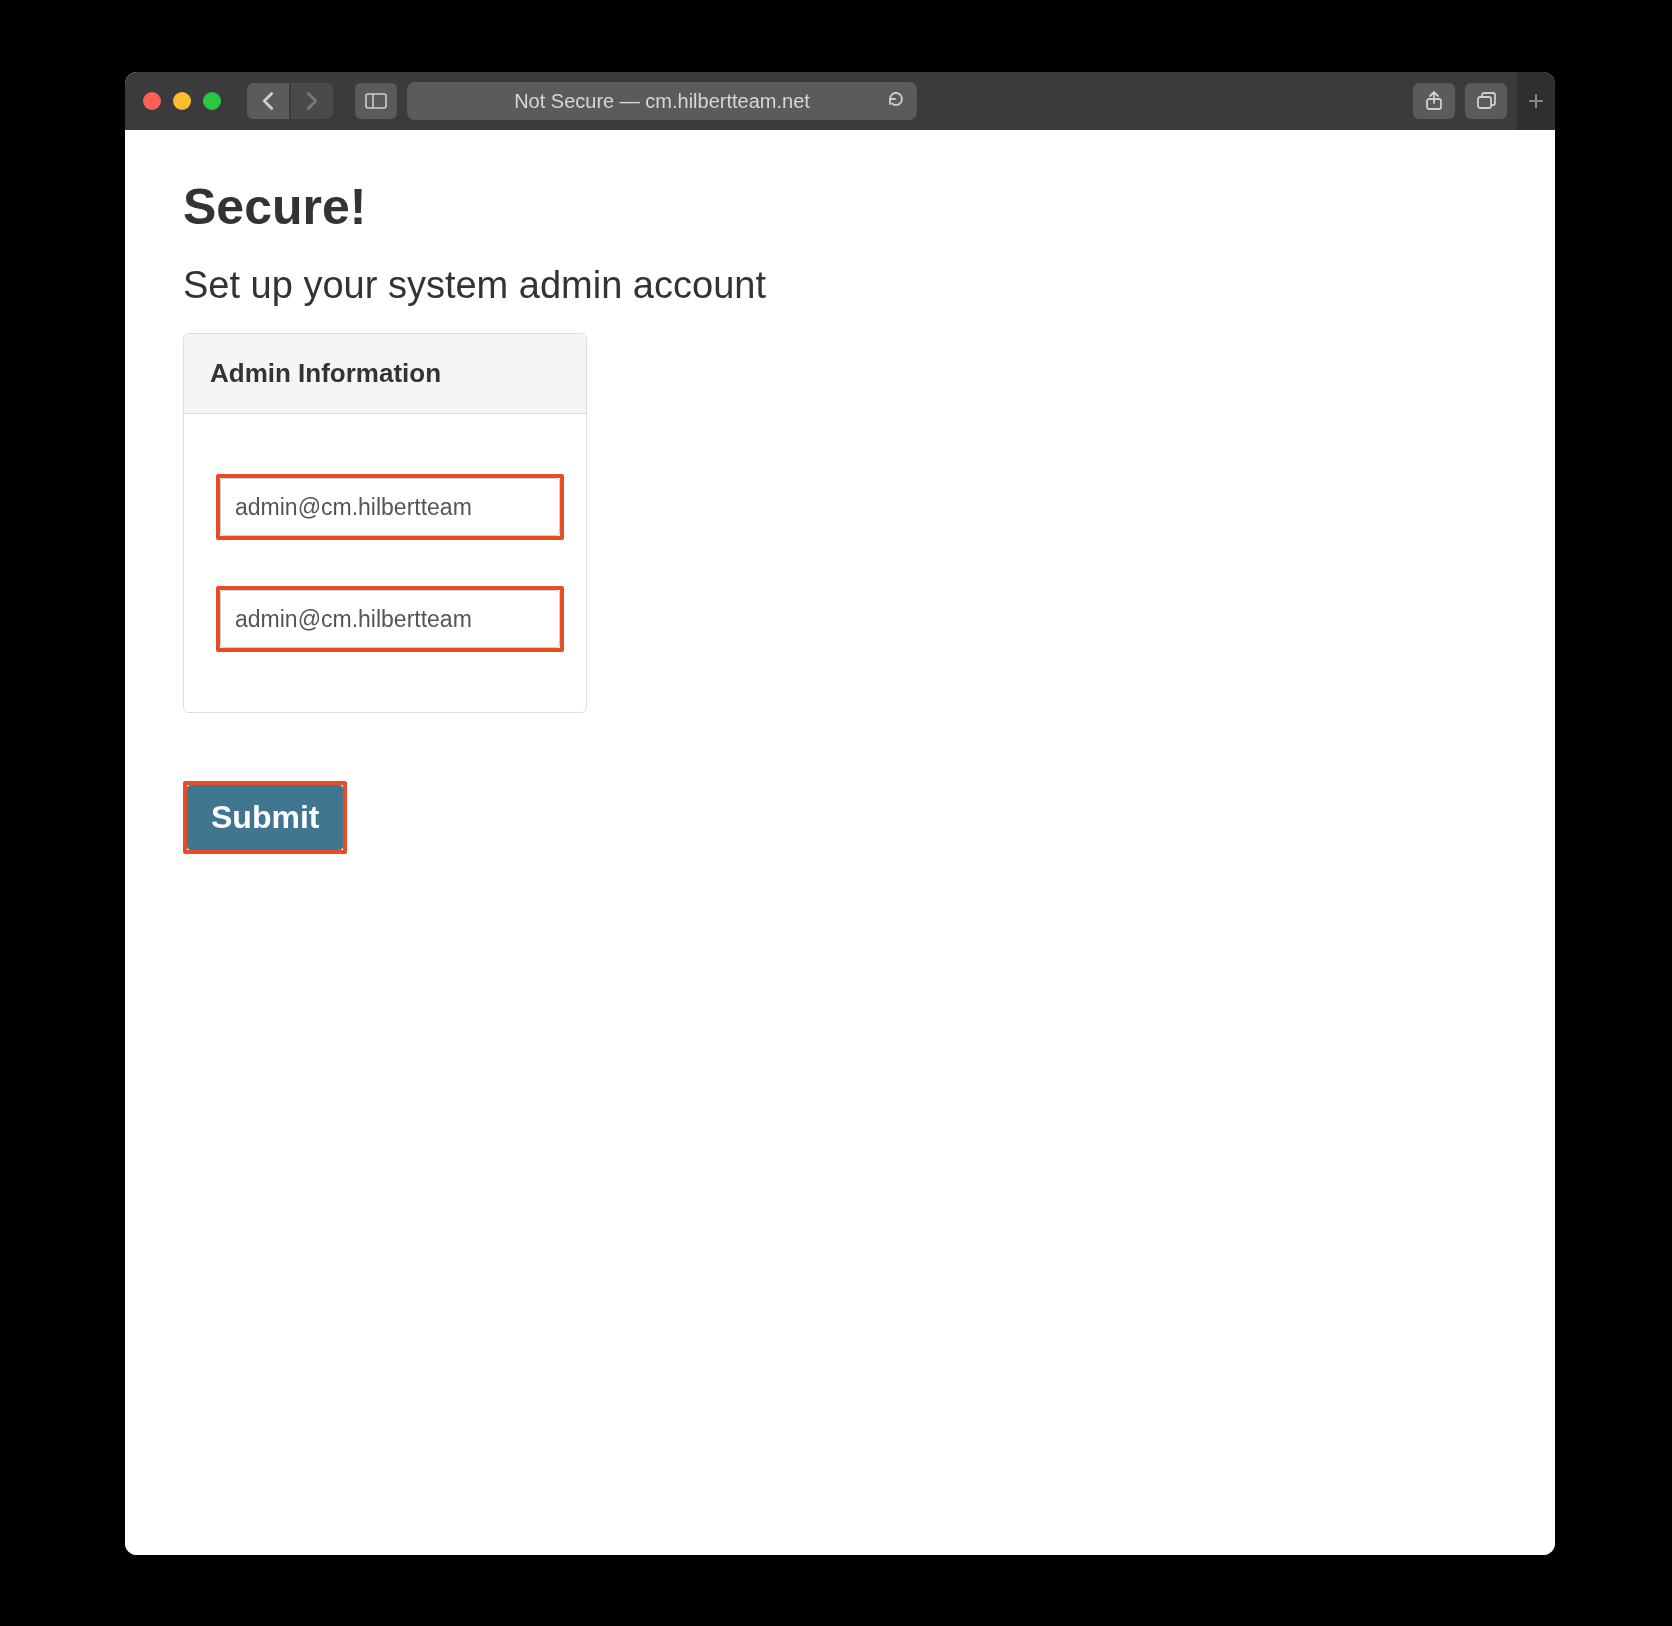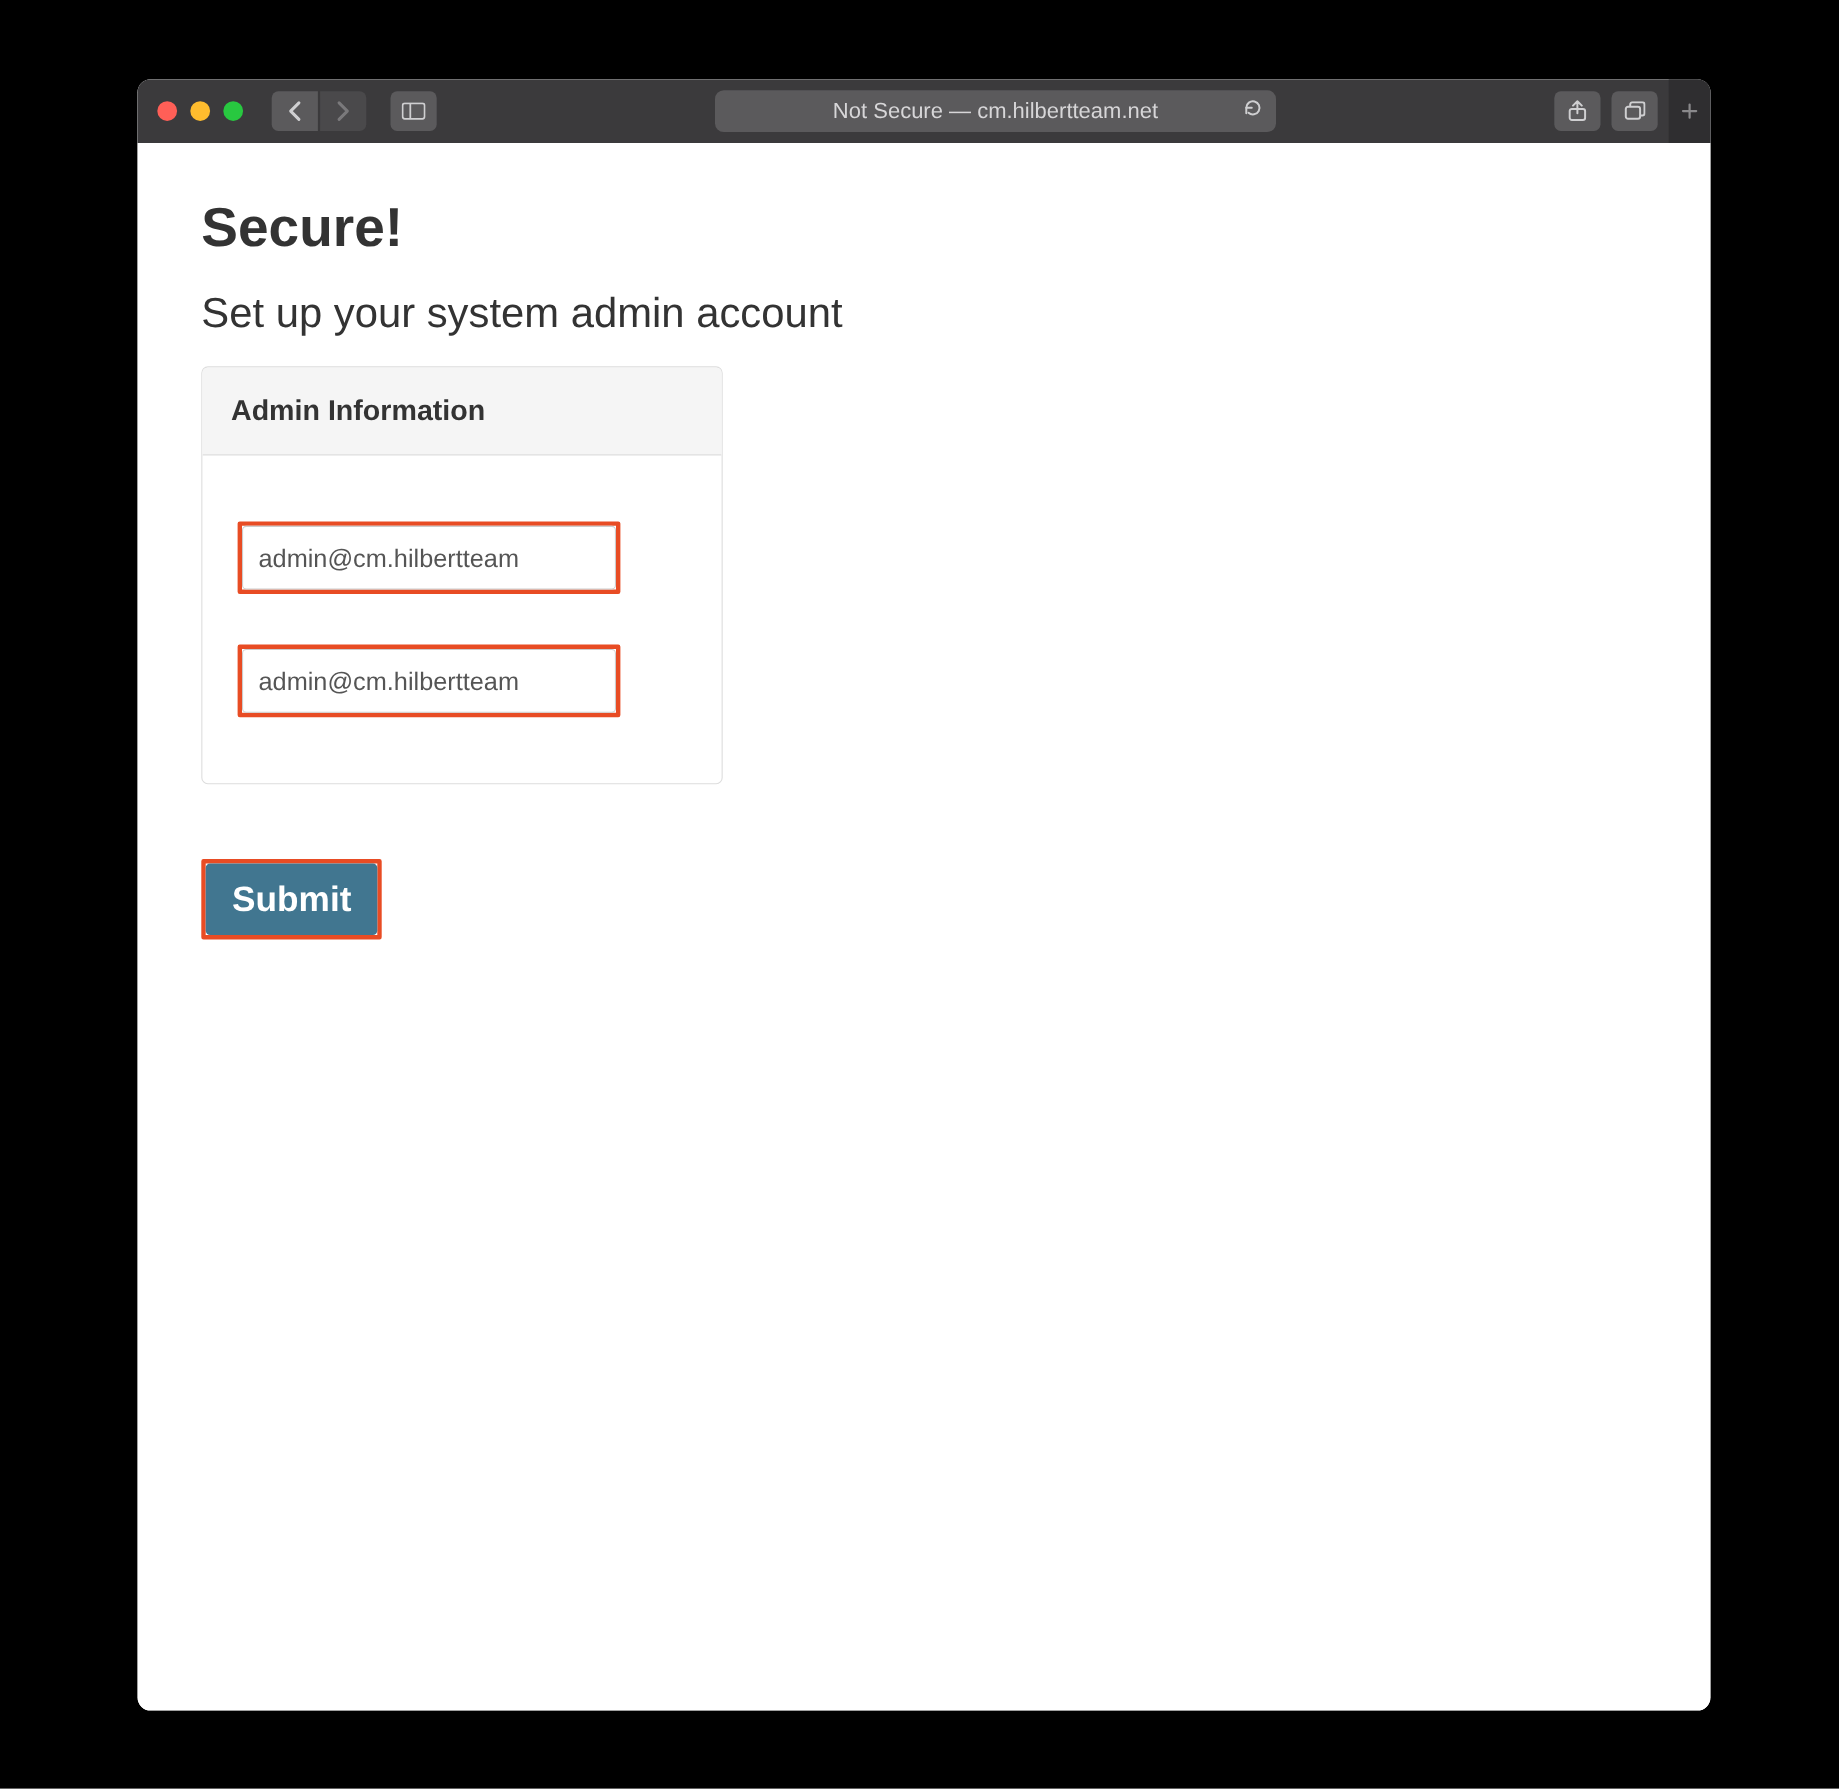--- a/index.html
+++ b/index.html
@@ -43,21 +43,21 @@
       display: flex; align-items: center; justify-content: center;
     }
     .nav-btn.first { border-top-right-radius: 0; border-bottom-right-radius: 0; }
     .nav-btn.second { border-top-left-radius: 0; border-bottom-left-radius: 0; background: #4a494b; }
     .nav-btn svg { width: 14px; height: 20px; }
     .sidebar-toggle {
       width: 42px; height: 36px; background: #5b5a5c; border-radius: 6px;
       margin-left: 12px; display: flex; align-items: center; justify-content: center;
     }
     .addr-wrap {
-      flex: 1; display: flex; justify-content: center;
+      flex: 1; display: flex; 
     }
     .addr {
       width: 510px; height: 38px; background: #5b5a5c; border-radius: 8px;
       display: flex; align-items: center; justify-content: center;
       color: #d7d6d8; font-size: 20px; font-weight: 400;
       position: relative;
     }
     .addr .reload { position: absolute; right: 12px; }
     .right-group { display: flex; gap: 10px; align-items: center; }
     .tool-btn {
@@ -81,21 +81,21 @@
       color: #333;
       margin-bottom: 28px;
     }
     .subtitle {
       font-size: 38px;
       font-weight: 400;
       color: #333;
       margin-bottom: 26px;
     }
     .panel {
-      width: 474px;
+      width: 404px;
       border: 1px solid #ddd;
       border-radius: 6px;
       overflow: hidden;
     }
     .panel-header {
       background: #f5f5f5;
       border-bottom: 1px solid #ddd;
       padding: 24px 26px;
       font-size: 26px;
       font-weight: 700;

